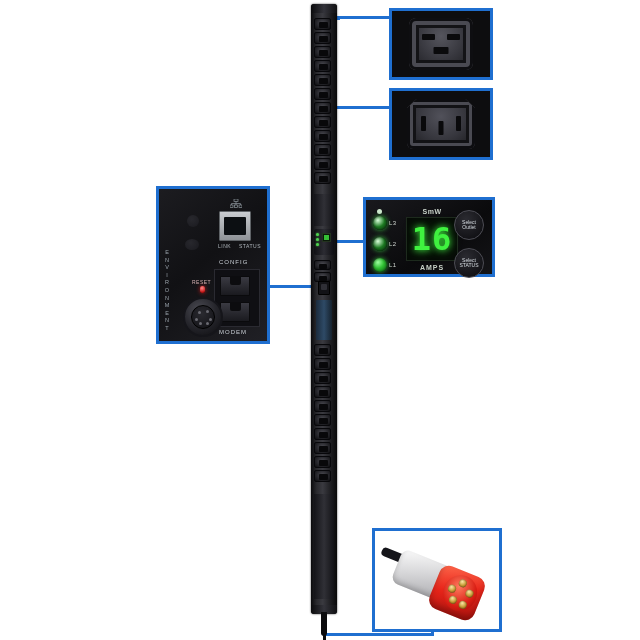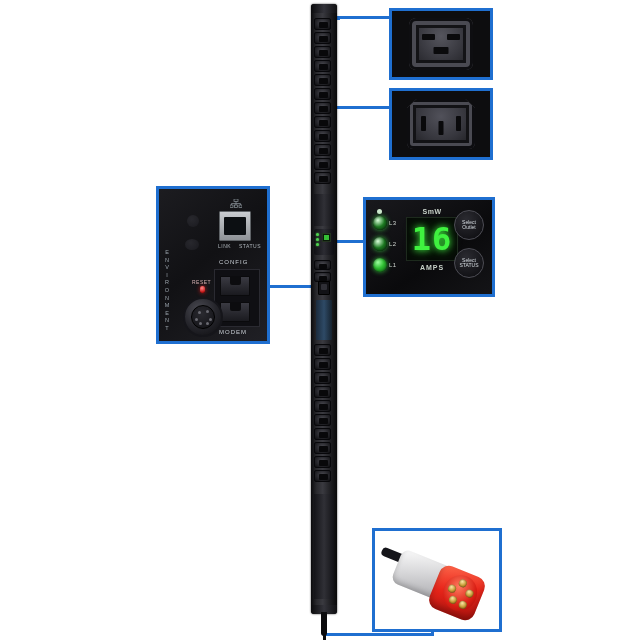--- a/index.html
+++ b/index.html
@@ -126,21 +126,21 @@
     box-shadow:inset 0 0 0 3px #0d0d10, inset 0 0 0 6px #4a4a52, inset 0 0 0 9px #121215;
     position:relative;
     clip-path:polygon(0 18%,14% 0,86% 0,100% 18%,100% 100%,0 100%);
   }
   .c13-body .slot{position:absolute;background:#09090b;border-radius:1px;}
   .c13-body .slot.l{left:14px;top:17px;width:5px;height:15px;}
   .c13-body .slot.r{right:14px;top:17px;width:5px;height:15px;}
   .c13-body .slot.g{left:50%;transform:translateX(-50%);top:22px;width:5px;height:14px;}
 
   
-  #callout-meter{left:363px;top:197px;width:132px;height:100px;}
+  #callout-meter{left:363px;top:197px;width:132px;height:80px;}
   .meter-inner{position:absolute;inset:0;padding:6px;box-sizing:border-box;
     background:linear-gradient(145deg,#19191d 0%,#0a0a0c 60%,#141417 100%);}
   .phase-leds{position:absolute;left:7px;top:9px;width:26px;}
   .phase-row{display:flex;align-items:center;gap:2px;margin-bottom:7px;}
   .led{
     width:14px;height:14px;border-radius:50%;
     background:radial-gradient(circle at 35% 30%,#9dffa0 0%,#2fc032 45%,#0b5f12 100%);
     box-shadow:0 0 5px rgba(60,220,70,.75), inset 0 0 3px rgba(0,0,0,.6);
     flex:none;
   }

